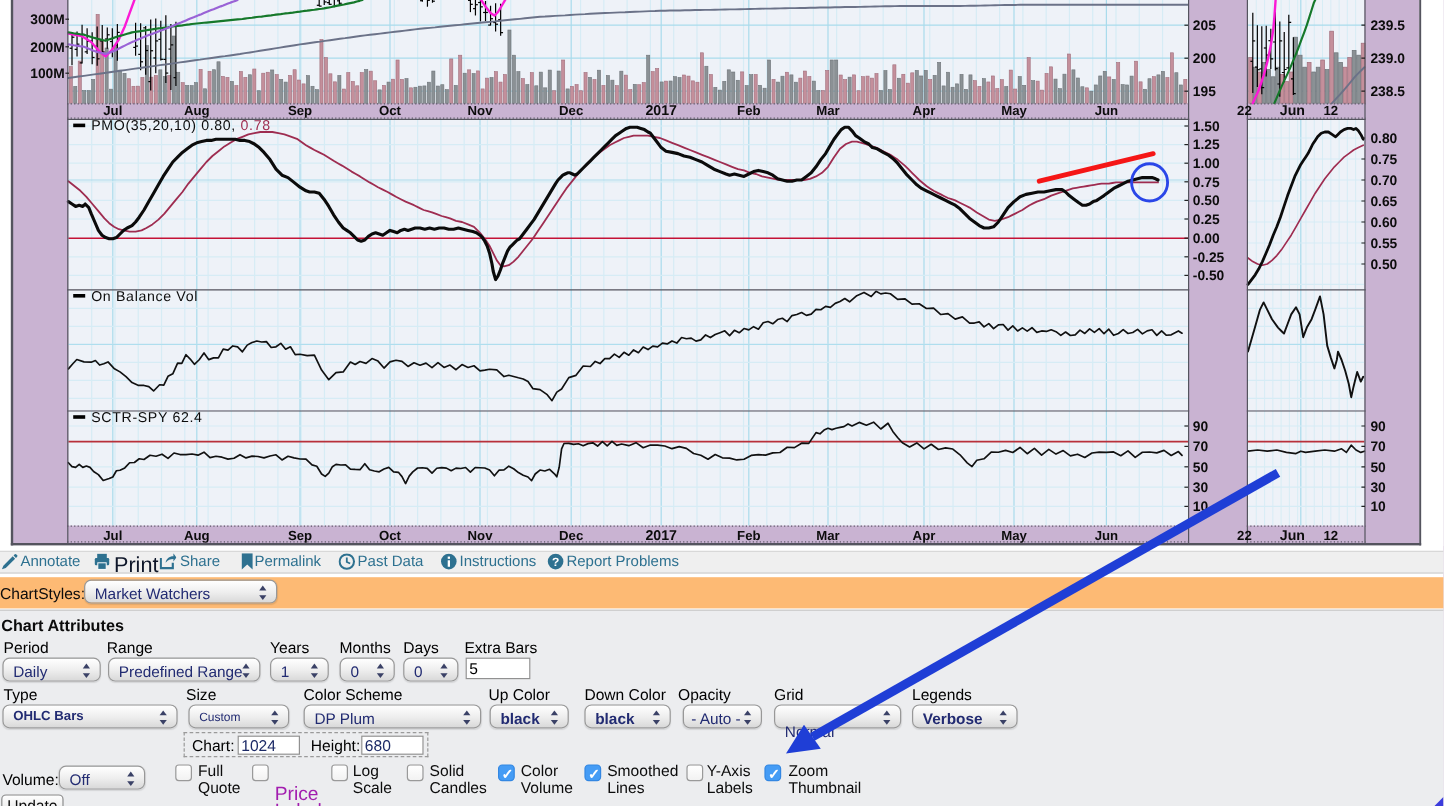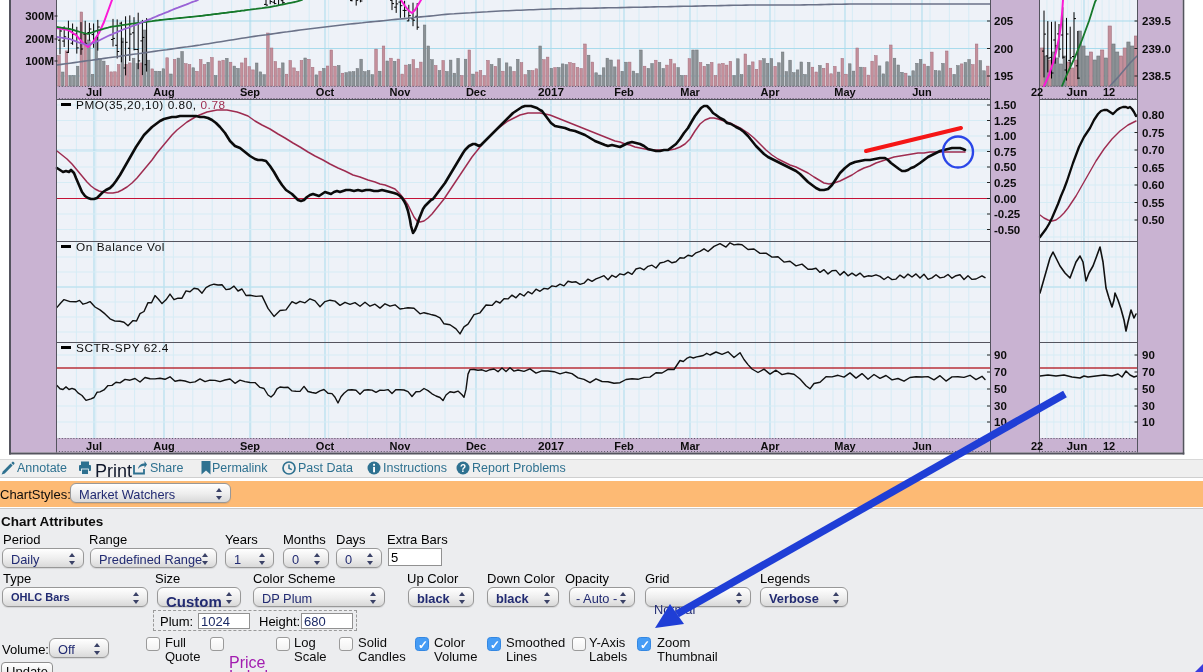--- a/index.html
+++ b/index.html
@@ -997,25 +997,25 @@
 <span style="position:absolute;left:487px;top:62px;font-size:13px">Down Color</span>
 <span style="position:absolute;left:565px;top:62px;font-size:13px">Opacity</span>
 <span style="position:absolute;left:645px;top:62px;font-size:13px">Grid</span>
 <span style="position:absolute;left:760px;top:62px;font-size:13px">Legends</span>
 <div style="position:absolute;left:2px;top:78px;width:146px;height:20px;border:1px solid #989898;border-radius:6px;background:linear-gradient(#ffffff,#ededed 55%,#d9d9d9);box-shadow:0 1px 1px rgba(0,0,0,0.10)">
 <span style="position:absolute;left:8px;top:2.5px;font-size:11px;color:#222b72;font-weight:bold;white-space:nowrap">OHLC Bars</span>
 <span style="position:absolute;right:8px;top:4px;width:0;height:0;border-left:3.2px solid transparent;border-right:3.2px solid transparent;border-bottom:4.8px solid #3a4166"></span>
 <span style="position:absolute;right:8px;top:11.5px;width:0;height:0;border-left:3.2px solid transparent;border-right:3.2px solid transparent;border-top:4.8px solid #3a4166"></span>
 </div>
 <div style="position:absolute;left:157px;top:78px;width:84px;height:20px;border:1px solid #989898;border-radius:6px;background:linear-gradient(#ffffff,#ededed 55%,#d9d9d9);box-shadow:0 1px 1px rgba(0,0,0,0.10)">
-<span style="position:absolute;left:8px;top:5px;font-size:15px;color:#222b72;font-weight:bold;white-space:nowrap">Custom</span>
-<span style="position:absolute;right:8px;top:4px;width:0;height:0;border-left:3.2px solid transparent;border-right:3.2px solid transparent;border-bottom:4.8px solid #3a4166"></span>
-<span style="position:absolute;right:8px;top:11.5px;width:0;height:0;border-left:3.2px solid transparent;border-right:3.2px solid transparent;border-top:4.8px solid #3a4166"></span>
-</div>
-<div style="position:absolute;left:253px;top:78px;width:132px;height:20px;border:1px solid #989898;border-radius:6px;background:linear-gradient(#ffffff,#ededed 55%,#d9d9d9);box-shadow:0 1px 1px rgba(0,0,0,0.10)">
+<span style="position:absolute;left:8px;top:5px;font-size:10px;color:#222b72;font-weight:normal;white-space:nowrap">Custom</span>
+<span style="position:absolute;right:8px;top:4px;width:0;height:0;border-left:3.2px solid transparent;border-right:3.2px solid transparent;border-bottom:4.8px solid #3a4166"></span>
+<span style="position:absolute;right:8px;top:11.5px;width:0;height:0;border-left:3.2px solid transparent;border-right:3.2px solid transparent;border-top:4.8px solid #3a4166"></span>
+</div>
+<div style="position:absolute;left:253px;top:78px;width:148px;height:20px;border:1px solid #989898;border-radius:6px;background:linear-gradient(#ffffff,#ededed 55%,#d9d9d9);box-shadow:0 1px 1px rgba(0,0,0,0.10)">
 <span style="position:absolute;left:8px;top:2.5px;font-size:12.8px;color:#222b72;font-weight:normal;white-space:nowrap">DP Plum</span>
 <span style="position:absolute;right:8px;top:4px;width:0;height:0;border-left:3.2px solid transparent;border-right:3.2px solid transparent;border-bottom:4.8px solid #3a4166"></span>
 <span style="position:absolute;right:8px;top:11.5px;width:0;height:0;border-left:3.2px solid transparent;border-right:3.2px solid transparent;border-top:4.8px solid #3a4166"></span>
 </div>
 <div style="position:absolute;left:408px;top:78px;width:66px;height:20px;border:1px solid #989898;border-radius:6px;background:linear-gradient(#ffffff,#ededed 55%,#d9d9d9);box-shadow:0 1px 1px rgba(0,0,0,0.10)">
 <span style="position:absolute;left:8px;top:2.5px;font-size:12.8px;color:#222b72;font-weight:bold;white-space:nowrap">black</span>
 <span style="position:absolute;right:8px;top:4px;width:0;height:0;border-left:3.2px solid transparent;border-right:3.2px solid transparent;border-bottom:4.8px solid #3a4166"></span>
 <span style="position:absolute;right:8px;top:11.5px;width:0;height:0;border-left:3.2px solid transparent;border-right:3.2px solid transparent;border-top:4.8px solid #3a4166"></span>
 </div>
 <div style="position:absolute;left:487px;top:78px;width:72px;height:20px;border:1px solid #989898;border-radius:6px;background:linear-gradient(#ffffff,#ededed 55%,#d9d9d9);box-shadow:0 1px 1px rgba(0,0,0,0.10)">
@@ -1032,26 +1032,26 @@
 <span style="position:absolute;left:8px;top:14px;font-size:12.8px;color:#222b72;font-weight:normal;white-space:nowrap">Normal</span>
 <span style="position:absolute;right:8px;top:4px;width:0;height:0;border-left:3.2px solid transparent;border-right:3.2px solid transparent;border-bottom:4.8px solid #3a4166"></span>
 <span style="position:absolute;right:8px;top:11.5px;width:0;height:0;border-left:3.2px solid transparent;border-right:3.2px solid transparent;border-top:4.8px solid #3a4166"></span>
 </div>
 <div style="position:absolute;left:760px;top:78px;width:88px;height:20px;border:1px solid #989898;border-radius:6px;background:linear-gradient(#ffffff,#ededed 55%,#d9d9d9);box-shadow:0 1px 1px rgba(0,0,0,0.10)">
 <span style="position:absolute;left:8px;top:2.5px;font-size:12.8px;color:#222b72;font-weight:bold;white-space:nowrap">Verbose</span>
 <span style="position:absolute;right:8px;top:4px;width:0;height:0;border-left:3.2px solid transparent;border-right:3.2px solid transparent;border-bottom:4.8px solid #3a4166"></span>
 <span style="position:absolute;right:8px;top:11.5px;width:0;height:0;border-left:3.2px solid transparent;border-right:3.2px solid transparent;border-top:4.8px solid #3a4166"></span>
 </div>
 <div style="position:absolute;left:153px;top:101px;width:204px;height:21px;border:1.5px dashed #9a9a9a"></div>
-<span style="position:absolute;left:160px;top:105px;font-size:13px">Plum:</span>
+<span style="position:absolute;left:160px;top:105px;font-size:13px">Chart:</span>
 <input style="position: absolute; left: 198px; top: 104px; width: 52px; height: 16px; border: 1px solid rgb(145, 145, 145); background: rgb(255, 255, 255); font-size: 13px; padding: 0px 2px; color: rgb(28, 42, 102); font-family: &quot;Liberation Sans&quot;;" value="1024">
 <span style="position:absolute;left:259px;top:105px;font-size:13px">Height:</span>
 <input style="position: absolute; left: 301px; top: 104px; width: 52px; height: 16px; border: 1px solid rgb(145, 145, 145); background: rgb(255, 255, 255); font-size: 13px; padding: 0px 2px; color: rgb(28, 42, 102); font-family: &quot;Liberation Sans&quot;;" value="680">
 <span style="position:absolute;left:2px;top:133px;font-size:13px">Volume:</span>
-<div style="position:absolute;left:49px;top:129px;width:60px;height:20px;border:1px solid #989898;border-radius:6px;background:linear-gradient(#ffffff,#ededed 55%,#d9d9d9);box-shadow:0 1px 1px rgba(0,0,0,0.10)">
+<div style="position:absolute;left:49px;top:129px;width:72px;height:20px;border:1px solid #989898;border-radius:6px;background:linear-gradient(#ffffff,#ededed 55%,#d9d9d9);box-shadow:0 1px 1px rgba(0,0,0,0.10)">
 <span style="position:absolute;left:8px;top:2.5px;font-size:12.8px;color:#222b72;font-weight:normal;white-space:nowrap">Off</span>
 <span style="position:absolute;right:8px;top:4px;width:0;height:0;border-left:3.2px solid transparent;border-right:3.2px solid transparent;border-bottom:4.8px solid #3a4166"></span>
 <span style="position:absolute;right:8px;top:11.5px;width:0;height:0;border-left:3.2px solid transparent;border-right:3.2px solid transparent;border-top:4.8px solid #3a4166"></span>
 </div>
 </div>
 <div style="position:absolute;left:146px;top:637px;width:14px;height:14px;border-radius:3px;background:linear-gradient(#ffffff,#f2f2f2);border:1px solid #9a9a9a"></div>
 <div style="position:absolute;left:165px;top:636px;font-size:13px;color:#0c0c0c;line-height:13.5px">Full<br>Quote</div>
 <div style="position:absolute;left:210px;top:637px;width:14px;height:14px;border-radius:3px;background:linear-gradient(#ffffff,#f2f2f2);border:1px solid #9a9a9a"></div>
 <div style="position:absolute;left:229px;top:656px;font-size:16px;color:#a21caf;line-height:13.5px">Price<br>Labels</div>
 <div style="position:absolute;left:276px;top:637px;width:14px;height:14px;border-radius:3px;background:linear-gradient(#ffffff,#f2f2f2);border:1px solid #9a9a9a"></div>

